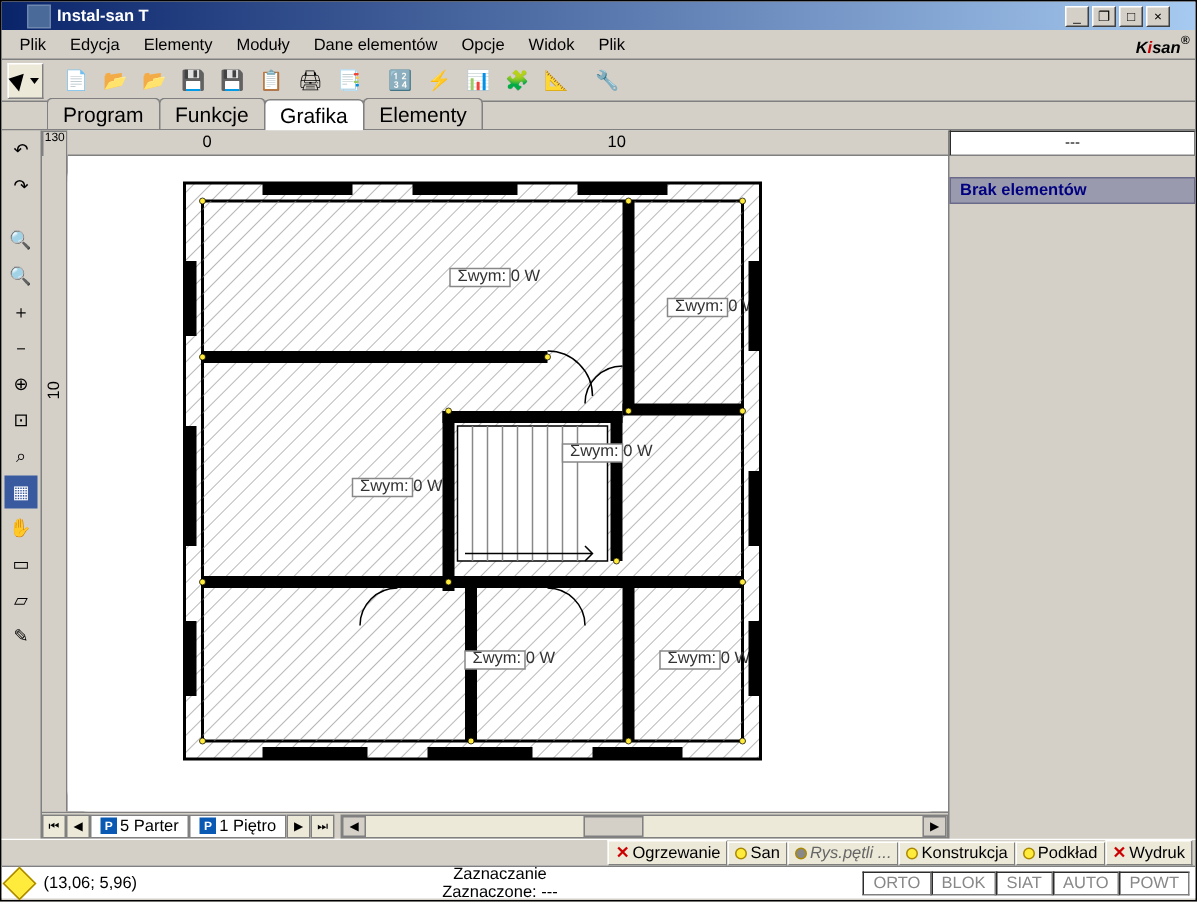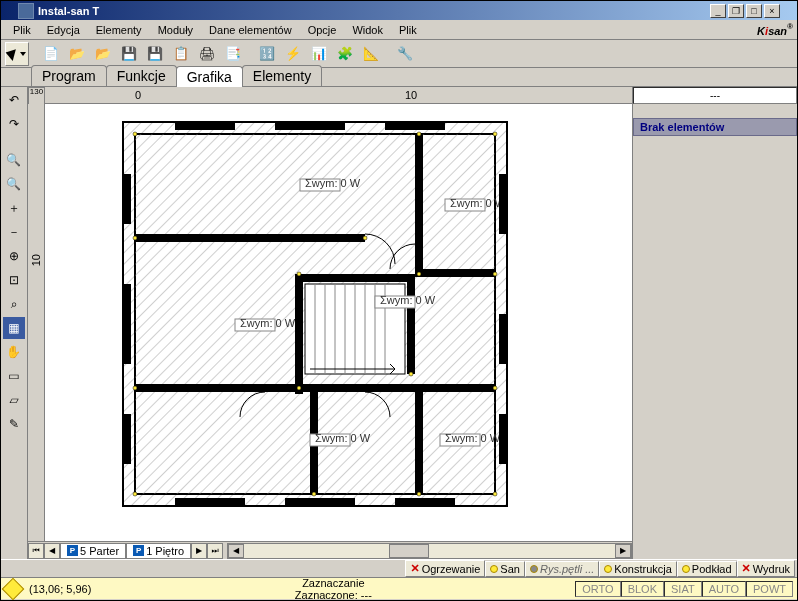--- a/index.html
+++ b/index.html
@@ -52,21 +52,21 @@
   
   .rightpanel{width:165px;background:#d4d0c8;border-left:1px solid #808080;display:flex;flex-direction:column;}
   .rphead{height:17px;background:#fff;border:1px inset #808080;text-align:center;font-size:10px;line-height:15px;}
   .rpitem{background:#9a9aae;color:#000080;font-weight:bold;padding:2px 6px;border:1px solid #6a6a8a;margin:14px 0 0 0;font-size:11px;}
   
   .layerbar{height:18px;background:#d4d0c8;display:flex;align-items:center;justify-content:flex-end;border-top:1px solid #fff;padding:0 2px;gap:0;}
   .layer{padding:1px 4px;border:1px solid #808080;border-top-color:#fff;border-left-color:#fff;background:#ece9d8;display:flex;align-items:center;gap:2px;font-size:10px;cursor:pointer;}
   .bulb{width:8px;height:8px;background:#ffeb3b;border-radius:50%;border:1px solid #aa8800;}
   .bulb.off{background:#888;}
   .xmark{color:#c00;font-weight:bold;}
-  .statusbar{height:22px;background:#fef9c3;display:flex;align-items:center;border-top:1px solid #808080;padding:0 4px;gap:8px;font-size:10px;}
+  .statusbar{height:22px;background:#ffffff;display:flex;align-items:center;border-top:1px solid #808080;padding:0 4px;gap:8px;font-size:10px;}
   .statusbar .diamond{width:16px;height:16px;background:#ffeb3b;border:1px solid #aa8800;transform:rotate(45deg);}
   .statusbar .mid{flex:1;text-align:center;}
   .statusbar .slots{display:flex;gap:0;}
   .statusbar .slot{border:1px inset #808080;padding:1px 6px;color:#888;}
 </style>
 </head>
 <body>
 
 <div class="titlebar">
   <span class="ticon"></span>

